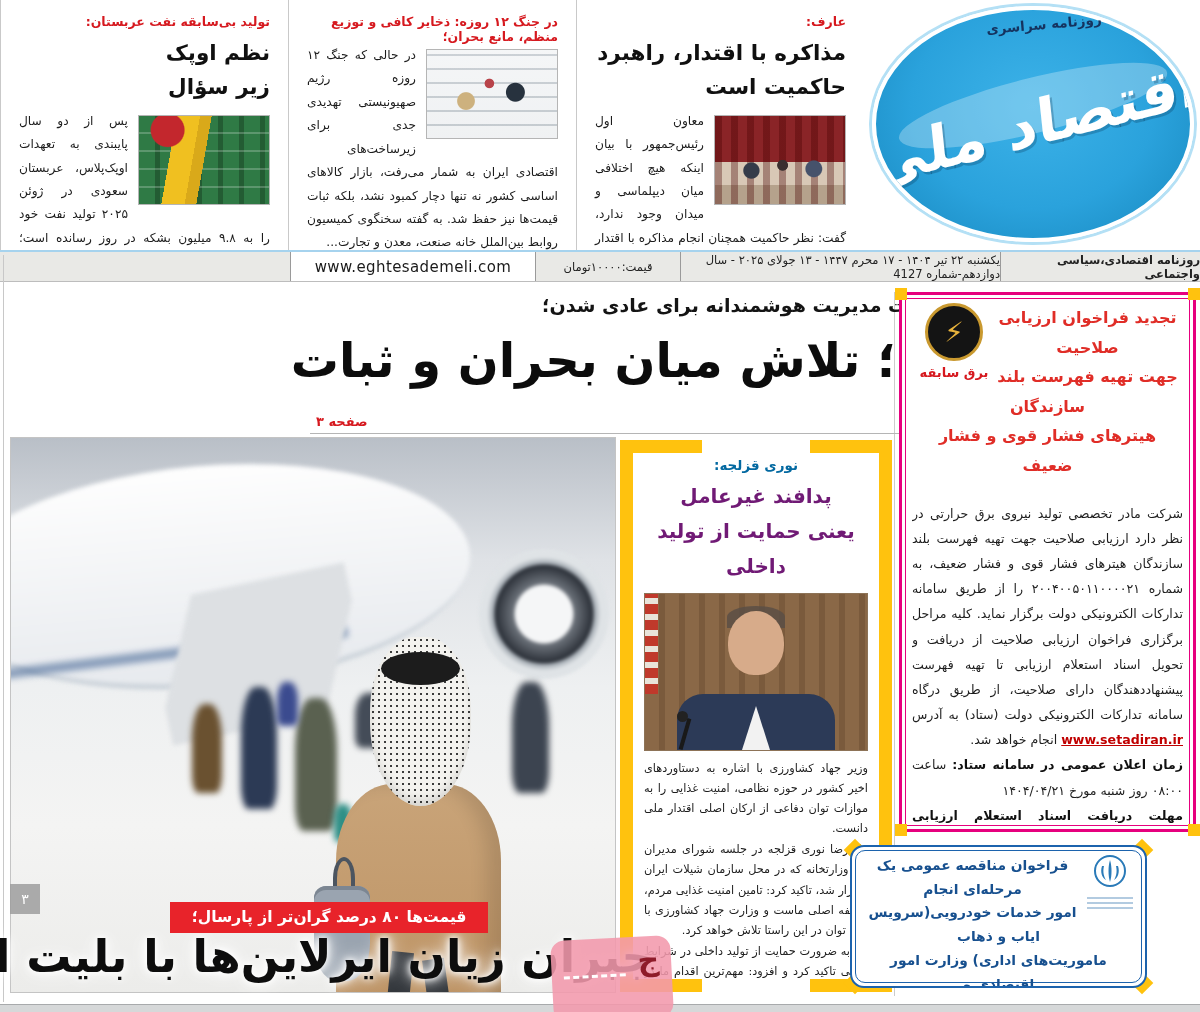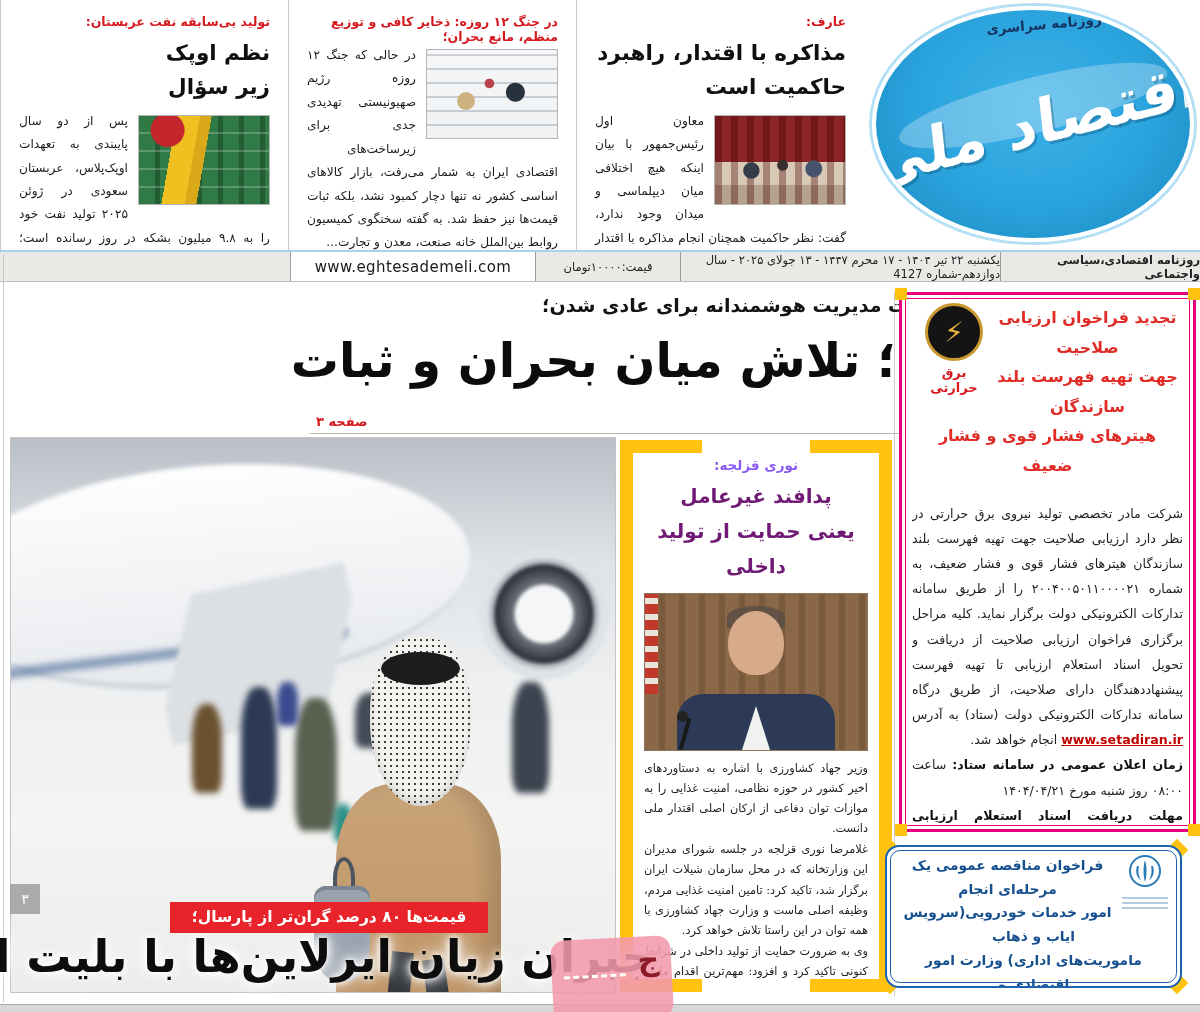--- a/index.html
+++ b/index.html
@@ -119,21 +119,21 @@
   
   .col { position:absolute; left:620px; top:440px; width:272px; height:552px; background:#fff; }
   .ybar { position:absolute; background:#ffc20e; }
   .ybar.left  { left:0; top:0; width:13px; height:100%; }
   .ybar.right { right:0; top:0; width:13px; height:100%; }
   .ybar.tl { left:0; top:0; width:82px; height:13px; }
   .ybar.tr { right:0; top:0; width:82px; height:13px; }
   .ybar.bl { left:0; bottom:0; width:82px; height:13px; }
   .ybar.br { right:0; bottom:0; width:82px; height:13px; }
   .col-inner { position:absolute; inset:13px 24px 13px 24px; overflow:hidden; text-align:center; }
-  .col-kicker { color:#8b5cf6; font-weight:bold; font-size:13.5px; margin-top:4px; }
+  .col-kicker { color:#0369a1; font-weight:bold; font-size:13.5px; margin-top:4px; }
   .col-headline { font-size:20px; font-weight:bold; color:#701a75; line-height:1.75; margin-top:6px; }
   .minister { position:relative; width:100%; height:158px; margin:9px 0 8px; border:1px solid #8d7357; overflow:hidden;
           background:repeating-linear-gradient(90deg, #8a6847 0 14px, #7a5a3c 14px 20px),
                      linear-gradient(#94714e,#7c5c3e); }
   .m-red { position:absolute; left:0; top:0; width:13px; height:64%;
           background:repeating-linear-gradient(0deg, #c0392b 0 10px, #e8e4da 10px 16px); }
   .m-head { position:absolute; left:50%; top:11%; transform:translateX(-50%); width:56px; height:64px;
           background:#d7ab8a; border-radius:50% 50% 46% 46%; }
   .m-hair { position:absolute; left:50%; top:8%; transform:translateX(-50%); width:58px; height:22px;
           background:#5a4f45; border-radius:50% 50% 0 0; opacity:.85; }
@@ -157,21 +157,21 @@
   .ad1-logo { float:left; width:76px; text-align:center; margin:2px 0 2px 4px; }
   .power-circle { width:58px; height:58px; margin:0 auto; border-radius:50%; background:#141414;
           border:3px solid #c9992f; color:#e8b33c; font-size:28px; line-height:54px; text-align:center; }
   .ad1-logo-caption { color:#d6191f; font-weight:bold; font-size:13px; margin-top:4px; }
   .ad1-title { color:#e02d27; font-weight:bold; font-size:16px; line-height:1.85; text-align:center; padding-top:2px; }
   .ad1-body { clear:both; font-size:12.6px; line-height:2.0; text-align:justify; color:#1d1d1d; margin-top:20px; }
   .ad1-body .lbl { font-weight:bold; color:#111; }
   .setad-link { color:#c00000; font-weight:bold; text-decoration:underline; direction:ltr; unicode-bidi:embed; }
 
   
-  .ad2-wrap { position:absolute; left:885px; top:845px; width:297px; height:143px; }
+  .ad2-wrap { position:absolute; left:850px; top:845px; width:297px; height:143px; }
   .diamond { position:absolute; width:16px; height:16px; background:#ffc20e; transform:rotate(45deg); }
   .d-tl { top:-3px; left:-3px; } .d-tr { top:-3px; right:-3px; }
   .d-bl { bottom:-3px; left:-3px; } .d-br { bottom:-3px; right:-3px; }
   .ad2 { position:absolute; inset:0; border:2px solid #1c63ad; border-radius:14px; background:#fff; overflow:hidden; }
   .ad2::before { content:""; position:absolute; inset:3px; border:1px solid #1c63ad; border-radius:10px; pointer-events:none; }
   .ad2-inner { position:absolute; inset:7px 12px; }
   .emblem { float:right; width:46px; text-align:center; margin-left:6px; color:#2a7ab8; }
   .emblem svg { display:block; margin:0 auto; }
   .emblem-lines { height:14px; background:repeating-linear-gradient(0deg,#7fa8cc 0 2px, transparent 2px 5px); opacity:.6; margin-top:3px; }
   .ad2-title { color:#17508f; font-weight:bold; font-size:13.8px; line-height:1.72; text-align:center; }
@@ -309,21 +309,21 @@
   </div>
 
   <div class="ad1">
     <div class="corner-sq sq-tl"></div>
     <div class="corner-sq sq-tr"></div>
     <div class="corner-sq sq-bl"></div>
     <div class="corner-sq sq-br"></div>
     <div class="ad1-inner">
       <div class="ad1-logo">
         <div class="power-circle">⚡</div>
-        <div class="ad1-logo-caption">برق حرارتی</div>
+        <div class="ad1-logo-caption">برق سابقه</div>
       </div>
       <div class="ad1-title">
         <span style="display:block">تجدید فراخوان ارزیابی صلاحیت</span>
         <span style="display:block">جهت تهیه فهرست بلند سازندگان</span>
         <span style="display:block">هیترهای فشار قوی و فشار ضعیف</span>
       </div>
       <div class="ad1-body">
         <span>شرکت مادر تخصصی تولید نیروی برق حرارتی در نظر دارد ارزیابی صلاحیت جهت تهیه فهرست بلند سازندگان هیترهای فشار قوی و فشار ضعیف، به شماره ۲۰۰۴۰۰۵۰۱۱۰۰۰۰۲۱ را از طریق سامانه تدارکات الکترونیکی دولت برگزار نماید. کلیه مراحل برگزاری فراخوان ارزیابی صلاحیت از دریافت و تحویل اسناد استعلام ارزیابی تا تهیه فهرست پیشنهاددهندگان دارای صلاحیت، از طریق درگاه سامانه تدارکات الکترونیکی دولت (ستاد) به آدرس </span><span class="setad-link">www.setadiran.ir</span><span> انجام خواهد شد.</span>
         <div><span class="lbl">زمان اعلان عمومی در سامانه ستاد:</span><span> ساعت ۰۸:۰۰ روز شنبه مورخ ۱۴۰۴/۰۴/۲۱</span></div>
         <div><span class="lbl">مهلت دریافت اسناد استعلام ارزیابی صلاحیت:</span><span> از ساعت ۰۸:۰۰ روز شنبه مورخ ۱۴۰۴/۰۴/۲۱ تا ساعت ۱۹:۰۰ روز شنبه مورخ ۱۴۰۴/۰۵/۰۴</span></div>

